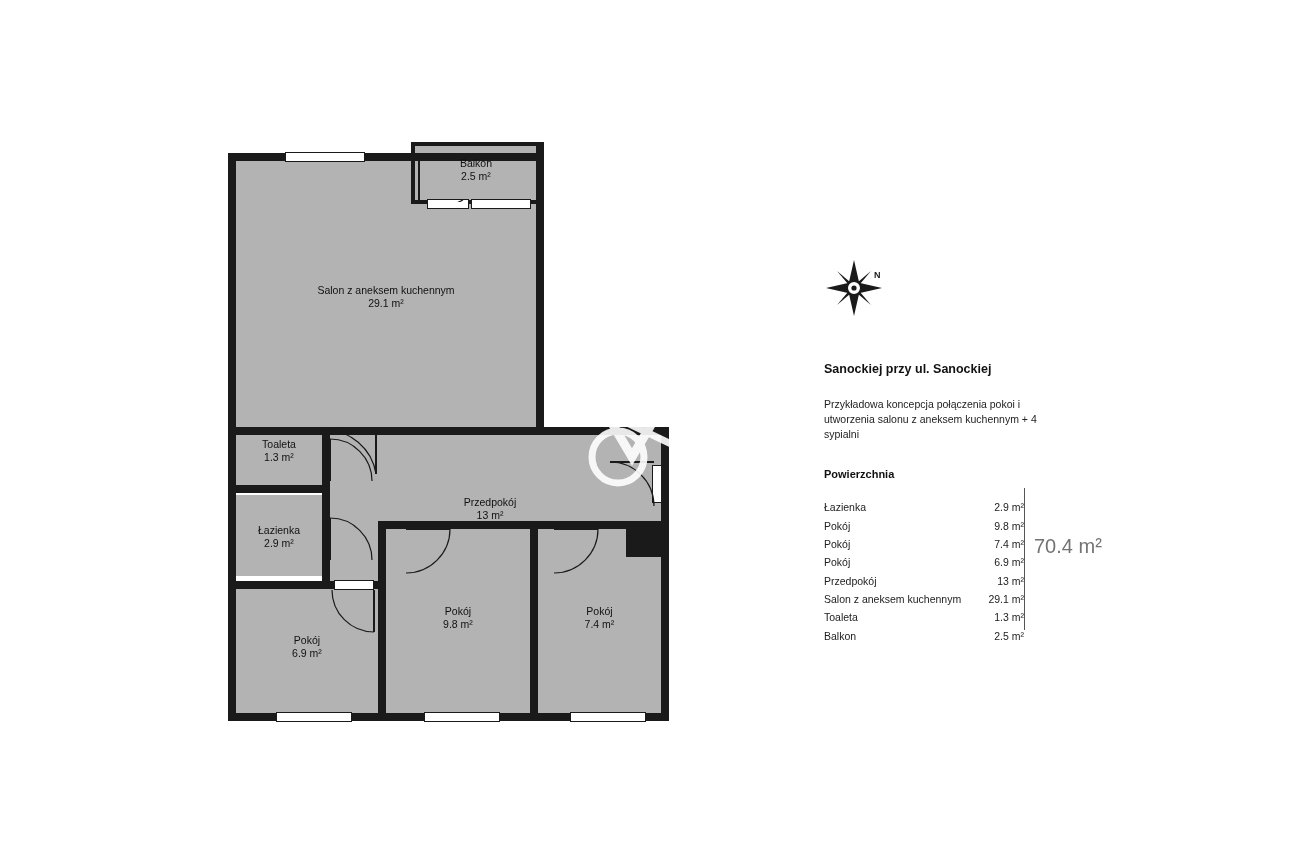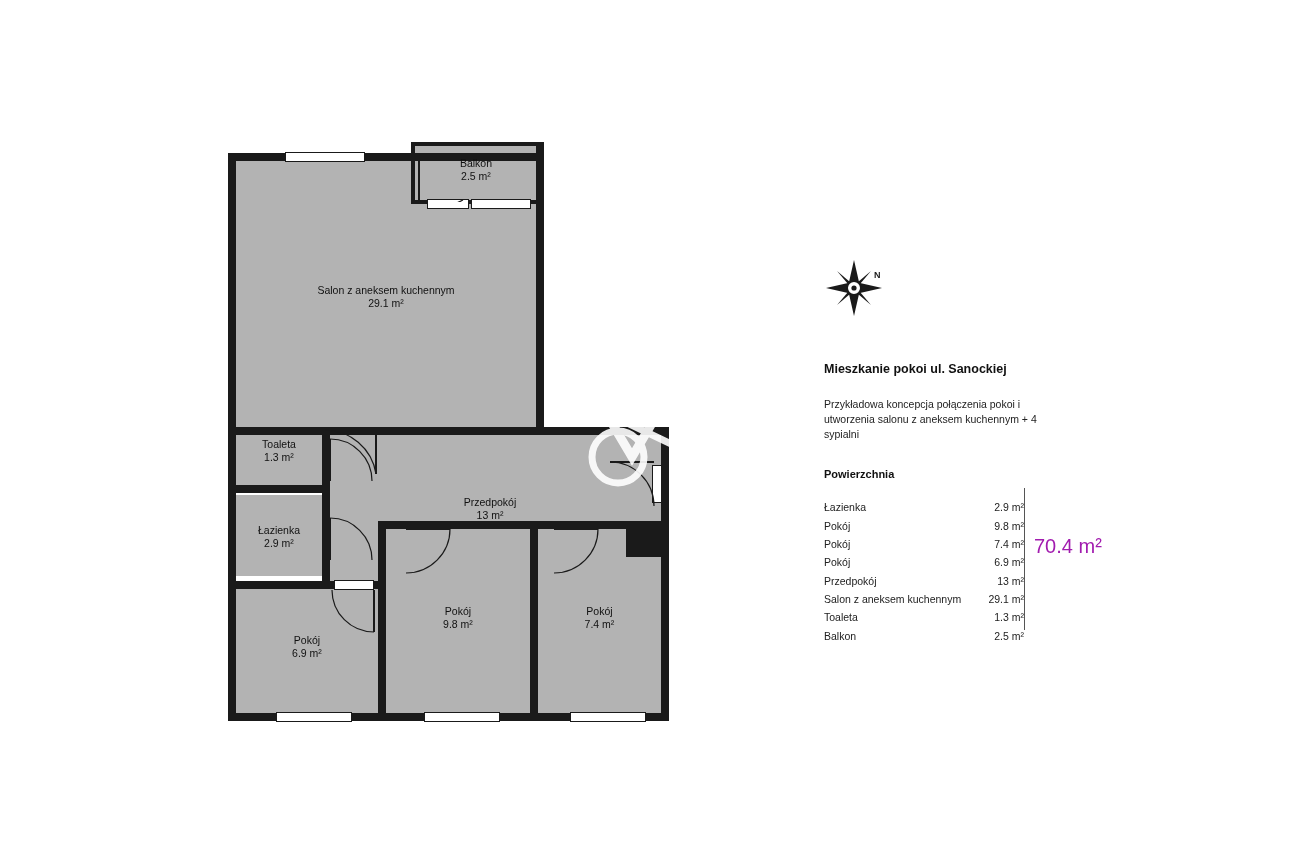--- a/index.html
+++ b/index.html
@@ -126,21 +126,21 @@
     top: 248px;
     width: 1px;
     height: 142px;
     background: #555555;
   }
   #total-area {
     position: absolute;
     left: 222px;
     top: 295px;
     font-size: 20px;
-    color: #a21caf;
+    color: #737373;
   }
 
   
   #watermark {
     position: absolute;
     left: 540px;
     top: 345px;
     width: 215px;
     height: 155px;
     opacity: 0.9;
@@ -317,21 +317,21 @@
         <polygon points="17,-17 4,-6 0,0 6,-4" fill="#1a1a1a"></polygon>
         <polygon points="-17,17 -4,6 0,0 -6,4" fill="#1a1a1a"></polygon>
         <polygon points="17,17 4,6 0,0 6,4" fill="#1a1a1a"></polygon>
         <circle cx="0" cy="0" r="7" fill="#ffffff" stroke="#1a1a1a" stroke-width="2"></circle>
         <circle cx="0" cy="0" r="2.6" fill="#1a1a1a"></circle>
       </g>
     </svg>
   </div>
   <div id="compass-n">N</div>
 
-  <div id="plan-title">Mieszkanie pokoi ul. Sanockiej</div>
+  <div id="plan-title">Sanockiej przy ul. Sanockiej</div>
   <div id="plan-desc">Przykładowa koncepcja połączenia pokoi i utworzenia salonu z aneksem kuchennym + 4 sypialni</div>
 
   <div id="areas-heading">Powierzchnia</div>
 
   <table id="areas-table">
     <tbody>
       <tr>
         <td>Łazienka</td>
         <td class="val">2.9 m²</td>
       </tr>

